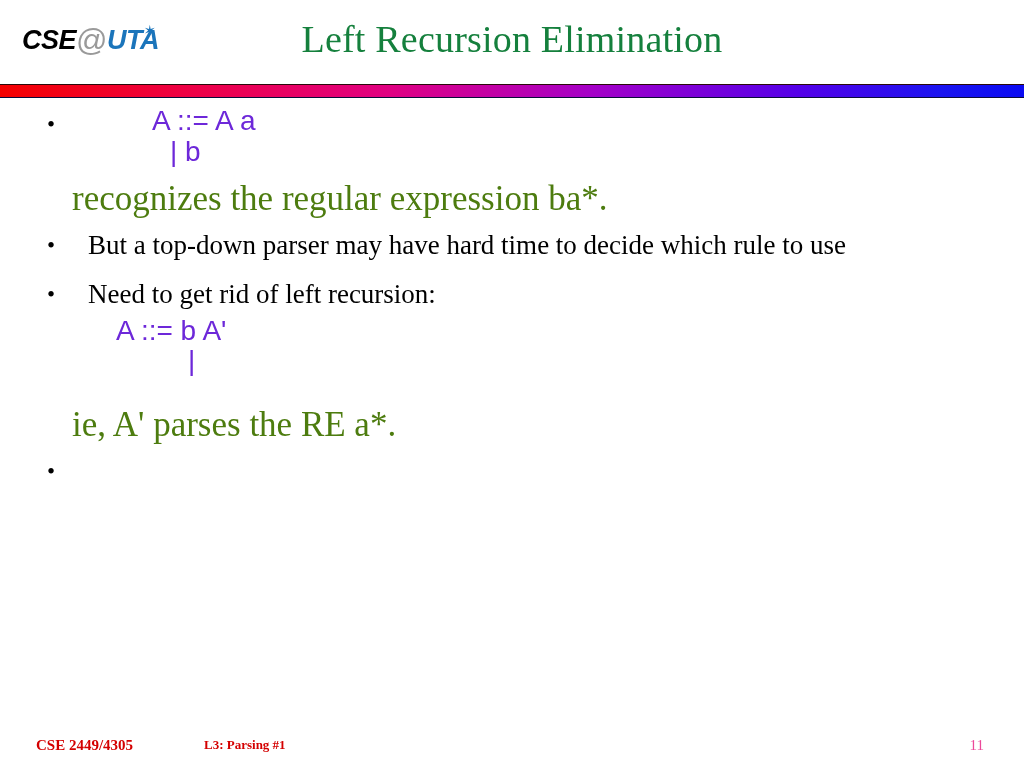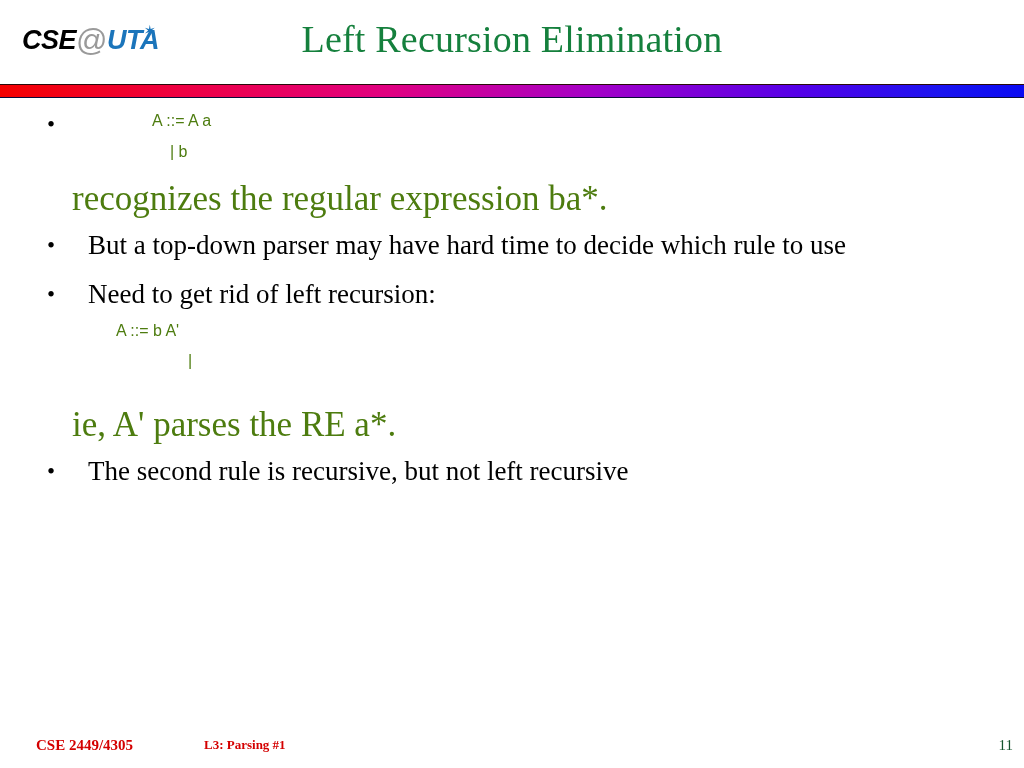--- a/index.html
+++ b/index.html
@@ -124,23 +124,23 @@
   }
   .sub-line {
     padding-left: 72px;
     font-family: "Liberation Serif", serif;
     font-size: 35px;
     line-height: 33px;
     color: #4d7c0f;
   }
   .code-line {
     font-family: "Liberation Sans", sans-serif;
-    font-size: 16px;
+    font-size: 28px;
     line-height: 26px;
-    color: #4d7c0f;
+    color: #6d28d9;
     white-space: pre;
   }
 
   .b1       { margin-top: 8px; }
   .code-a   { padding-left: 152px; margin-top: 7px; }
   .code-b   { padding-left: 170px; margin-top: 5px; }
   .rec-line { margin-top: 17px; }
   .b2       { margin-top: 14px; }
   .b3       { margin-top: 16px; }
   .code-c   { padding-left: 116px; margin-top: 7px; }
@@ -172,23 +172,23 @@
     left: 204px;
     top: 8px;
     color: #d40000;
     font-family: "Liberation Serif", serif;
     font-weight: bold;
     font-size: 13px;
     line-height: 18px;
   }
   .footer-page {
     position: absolute;
-    right: 11px;
+    right: 40px;
     top: 8px;
-    color: #14532d;
+    color: #ec4899;
     font-family: "Liberation Serif", serif;
     font-size: 15px;
     line-height: 18px;
   }
 </style>
 </head>
 <body>
 
 <div class="slide-header">
 
@@ -225,21 +225,20 @@
     <span>Need to get rid of left recursion:</span>
   </div>
 
   <div class="code-line code-c">A ::= b A'</div>
   <div class="code-line code-e">|</div>
 
   <div class="sub-line ie-line">ie, A' parses the RE a*.</div>
 
   <div class="bullet-row b4">
     <span class="dot">•</span>
-    <span>The second rule is recursive, but not left recursive</span>
   </div>
 
 </div>
 
 <div class="footer">
   <div class="footer-left">CSE 2449/4305</div>
   <div class="footer-mid">L3: Parsing #1</div>
   <div class="footer-page">11</div>
 </div>
 

